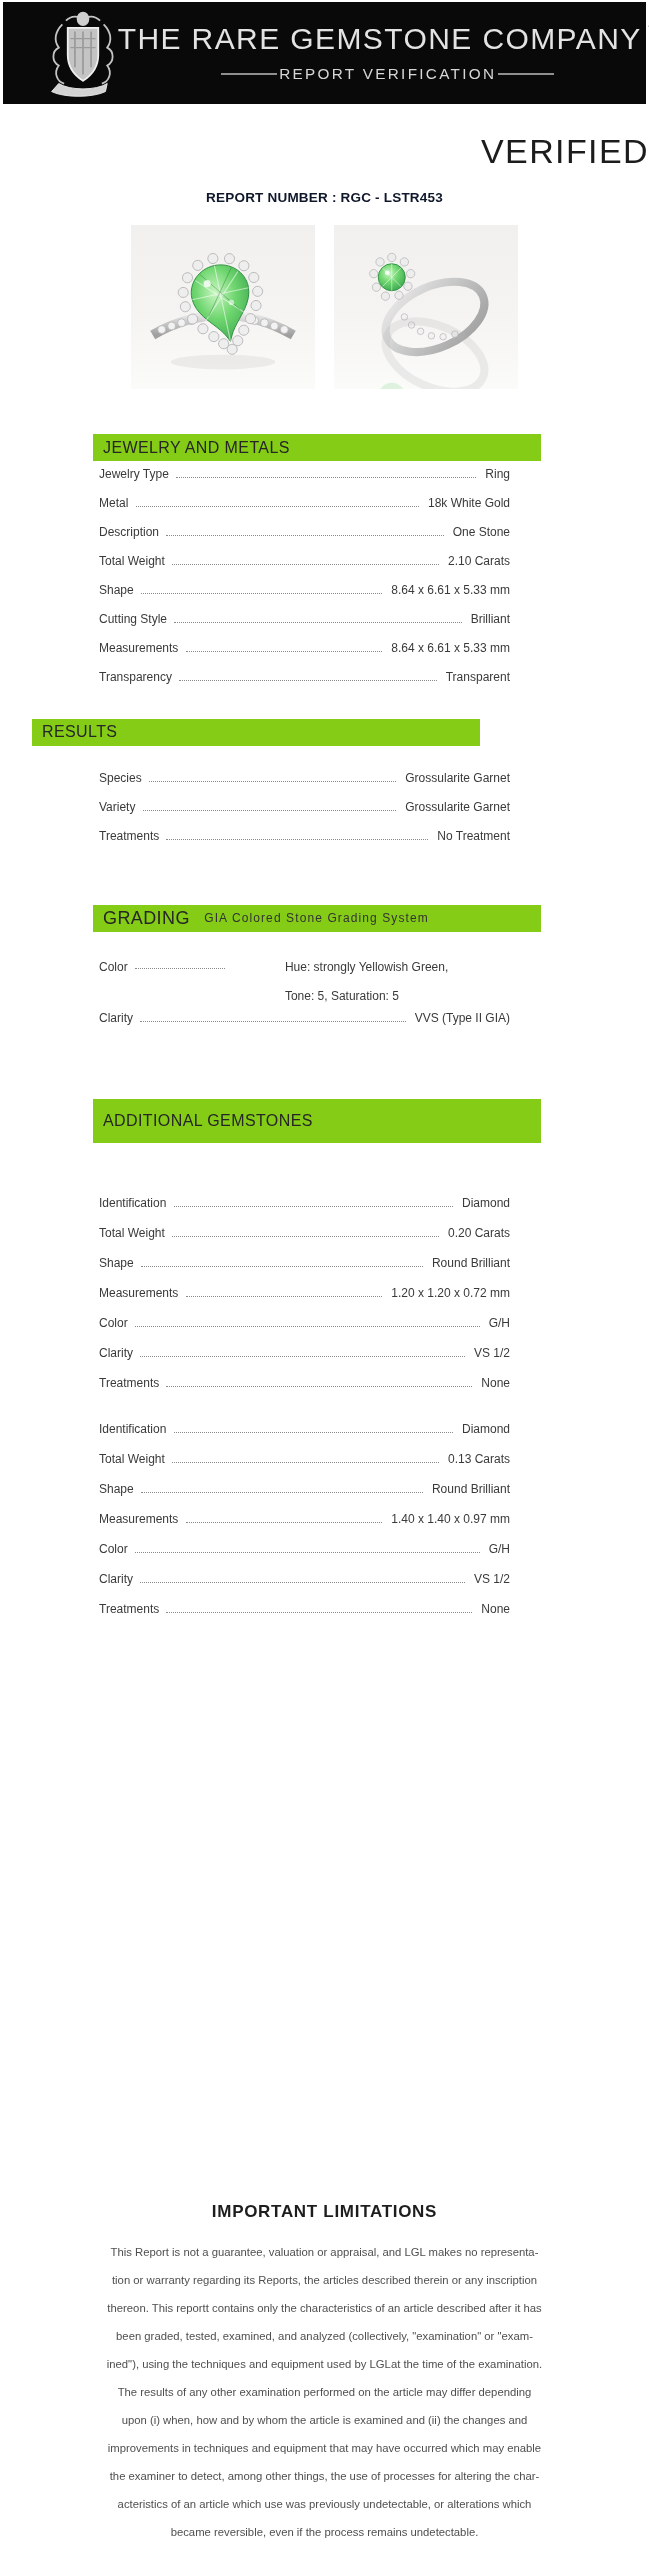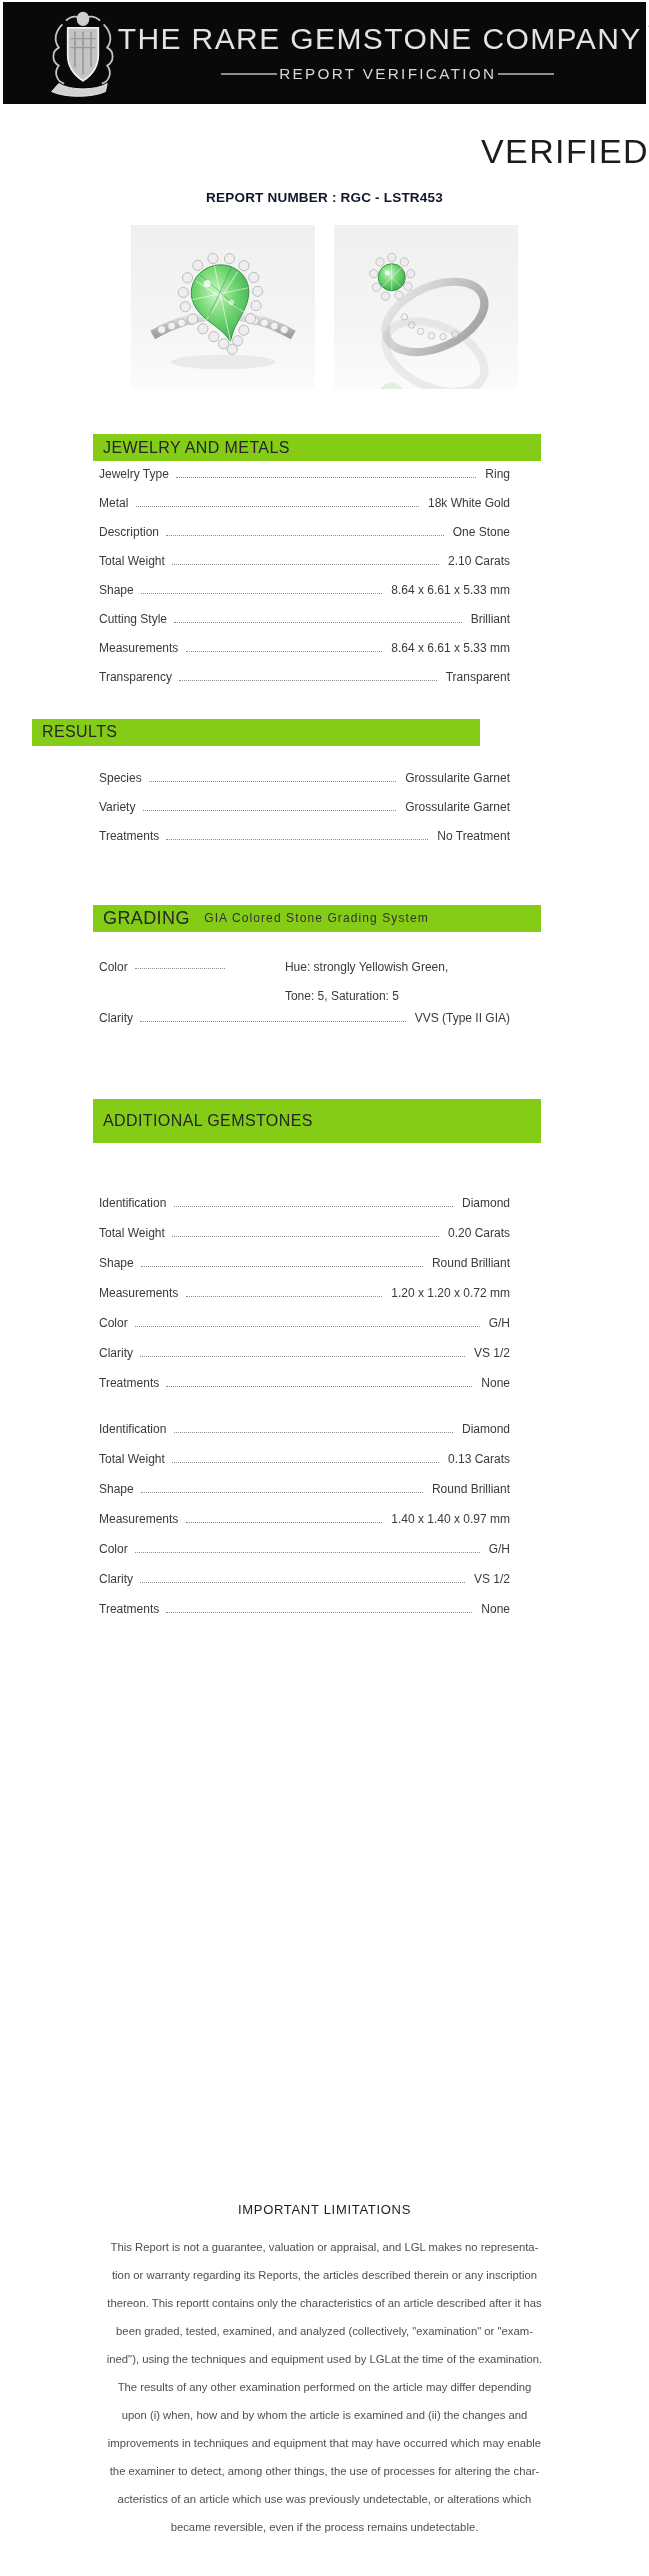--- a/index.html
+++ b/index.html
@@ -31,21 +31,21 @@
   .row .dots{flex:1;border-bottom:1.8px dotted #8a8a8a;margin:0 9px 3.6px 7.2px;min-width:12.6px;}
   .row .val{white-space:nowrap;text-align:right;}
   
   .color-row{height:auto;align-items:flex-start;}
   .color-row .dots-fixed{flex:none;width:90px;margin-bottom:0;position:relative;top:-3.6px;align-self:flex-end;}
   .color-row .dots-fixed{align-self:auto;top:14.4px;}
   .color-val{margin-left:51px;line-height:29px;}
   .h30{height:27px;} .h31{height:44px;}
   
   .limitations{margin-top:570px;text-align:center;}
-  .limitations-title{font-size:13px;font-weight:normal;letter-spacing:0.7px;color:#1d1d1d;}
+  .limitations-title{font-size:17px;font-weight:bold;letter-spacing:0.7px;color:#1d1d1d;}
   .limitations-body{margin-top:16px;font-size:11.3px;color:#4f4f4f;line-height:28px;}
   .limitations-body div{white-space:nowrap;}
 </style>
 </head>
 <body>
 
 <div class="page">
 
   <header class="topbar">
     <div class="crest">

